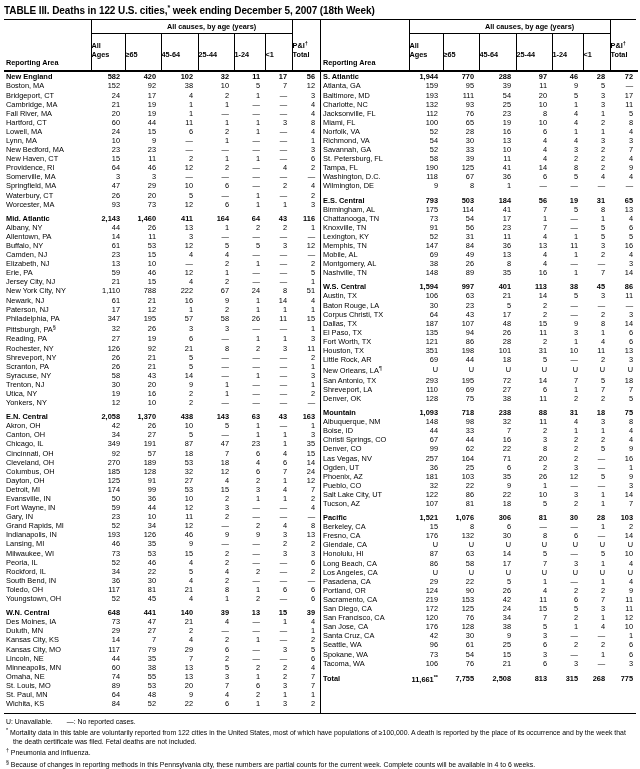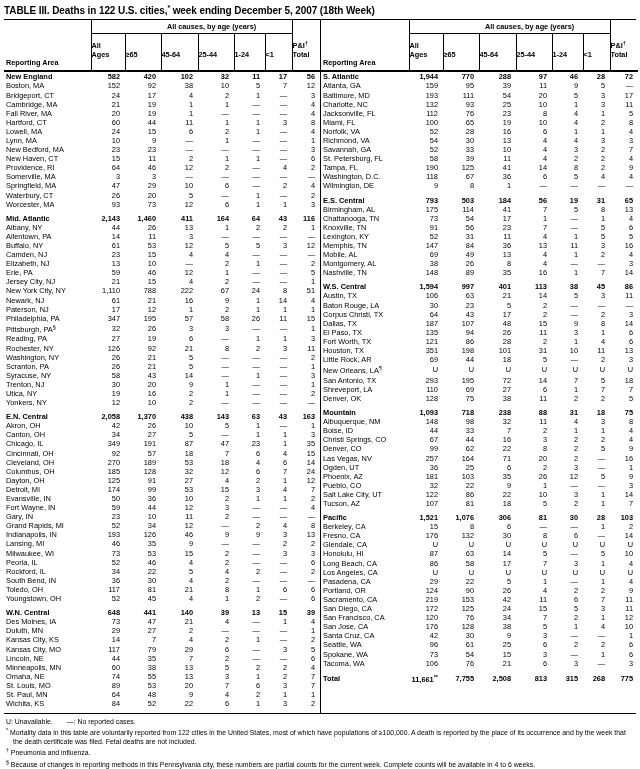--- a/index.html
+++ b/index.html
@@ -376,21 +376,21 @@
               <td class="name">Rochester, NY</td>
               <td class="v">126</td>
               <td class="v">92</td>
               <td class="v">21</td>
               <td class="v">8</td>
               <td class="v">2</td>
               <td class="v">3</td>
               <td class="v">11</td>
             </tr>
             <tr class="city">
-              <td class="name">Washington, NY</td>
+              <td class="name">Shreveport, NY</td>
               <td class="v">26</td>
               <td class="v">21</td>
               <td class="v">5</td>
               <td class="v">—</td>
               <td class="v">—</td>
               <td class="v">—</td>
               <td class="v">2</td>
             </tr>
             <tr class="city">
               <td class="name">Scranton, PA</td>

